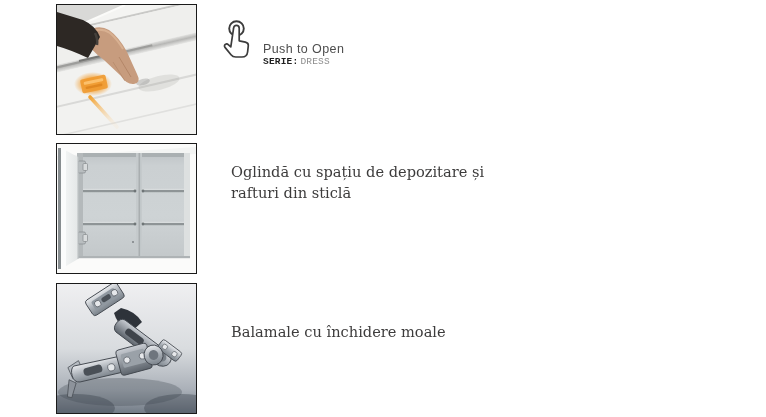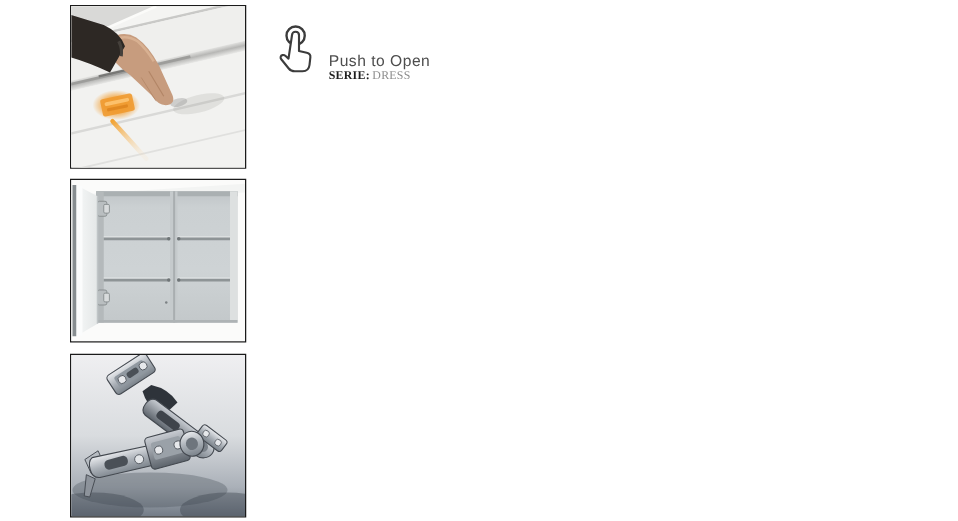--- a/index.html
+++ b/index.html
@@ -43,21 +43,21 @@
     top: 42px;
     font-family: "Liberation Sans", sans-serif;
     font-size: 12.5px;
     color: #4d4d4d;
     letter-spacing: 0.4px;
   }
   .serie {
     position: absolute;
     left: 263px;
     top: 56px;
-    font-family: Liberation Serif, serif;
+    font-family: Liberation Mono, monospace;
     font-size: 9.5px;
     letter-spacing: 0.2px;
   }
   .serie-lbl { font-weight: 700; color: #1f1f1f; }
   .serie-val { color: #8c8c8c; margin-left: 2px; }
 </style>
 </head>
 <body>
 
 <div class="canvas">
@@ -162,20 +162,24 @@
         <rect x="21" y="88" width="7.5" height="12" rx="1.5"></rect>
         <rect x="26" y="19.5" width="4.5" height="7" rx="1" fill="#d8dbdc"></rect>
         <rect x="26" y="90.5" width="4.5" height="7" rx="1" fill="#d8dbdc"></rect>
       </g>
       <polygon points="4,4 21,13 21,115 4,125" fill="url(#g2-door)"></polygon>
       <polygon points="4,4 9,4.8 9,124.2 4,125" fill="#fbfcfc"></polygon>
       <polygon points="1,4 4,4 4,125 1,125" fill="#878d90"></polygon>
       <line x1="21" y1="13" x2="21" y2="115" stroke="#c0c5c7" stroke-width="1.2"></line>
     </svg>
   </div>
+  <div class="desc" style="top:161px">
+    <div>Oglindă cu spațiu de depozitare și</div>
+    <div>rafturi din sticlă</div>
+  </div>
 
   <div class="frame" style="top:283px">
     <svg viewBox="0 0 139 129" aria-hidden="true">
       <defs>
         <linearGradient id="g3-bg" x1="0" y1="0" x2="0" y2="1">
           <stop offset="0" stop-color="#efeff1"></stop>
           <stop offset="0.5" stop-color="#d9dcdf"></stop>
           <stop offset="0.82" stop-color="#aab0b8"></stop>
           <stop offset="1" stop-color="#737c87"></stop>
         </linearGradient>
@@ -222,14 +226,15 @@
         <circle cx="44" cy="7" r="3.6" fill="#e3e6e9" stroke="#53585f" stroke-width="0.7"></circle>
         <rect x="52" y="-8" width="32" height="26" rx="3" fill="url(#g3-met2)" stroke="#43484f" stroke-width="0.9"></rect>
         <rect x="56" y="-3" width="24" height="14" rx="2" fill="#9aa1a8"></rect>
         <circle cx="61" cy="4" r="3.2" fill="#e6e8eb" stroke="#53585f" stroke-width="0.7"></circle>
         <circle cx="77" cy="4" r="3.2" fill="#e6e8eb" stroke="#53585f" stroke-width="0.7"></circle>
         <ellipse cx="88" cy="6" rx="9.5" ry="10" fill="url(#g3-met)" stroke="#43484f" stroke-width="0.9"></ellipse>
         <ellipse cx="88" cy="6" rx="4.8" ry="5" fill="#6e757d"></ellipse>
       </g>
     </svg>
   </div>
+  <div class="desc" style="top:321px">Balamale cu închidere moale</div>
 
 </div>
 
 </body></html>

